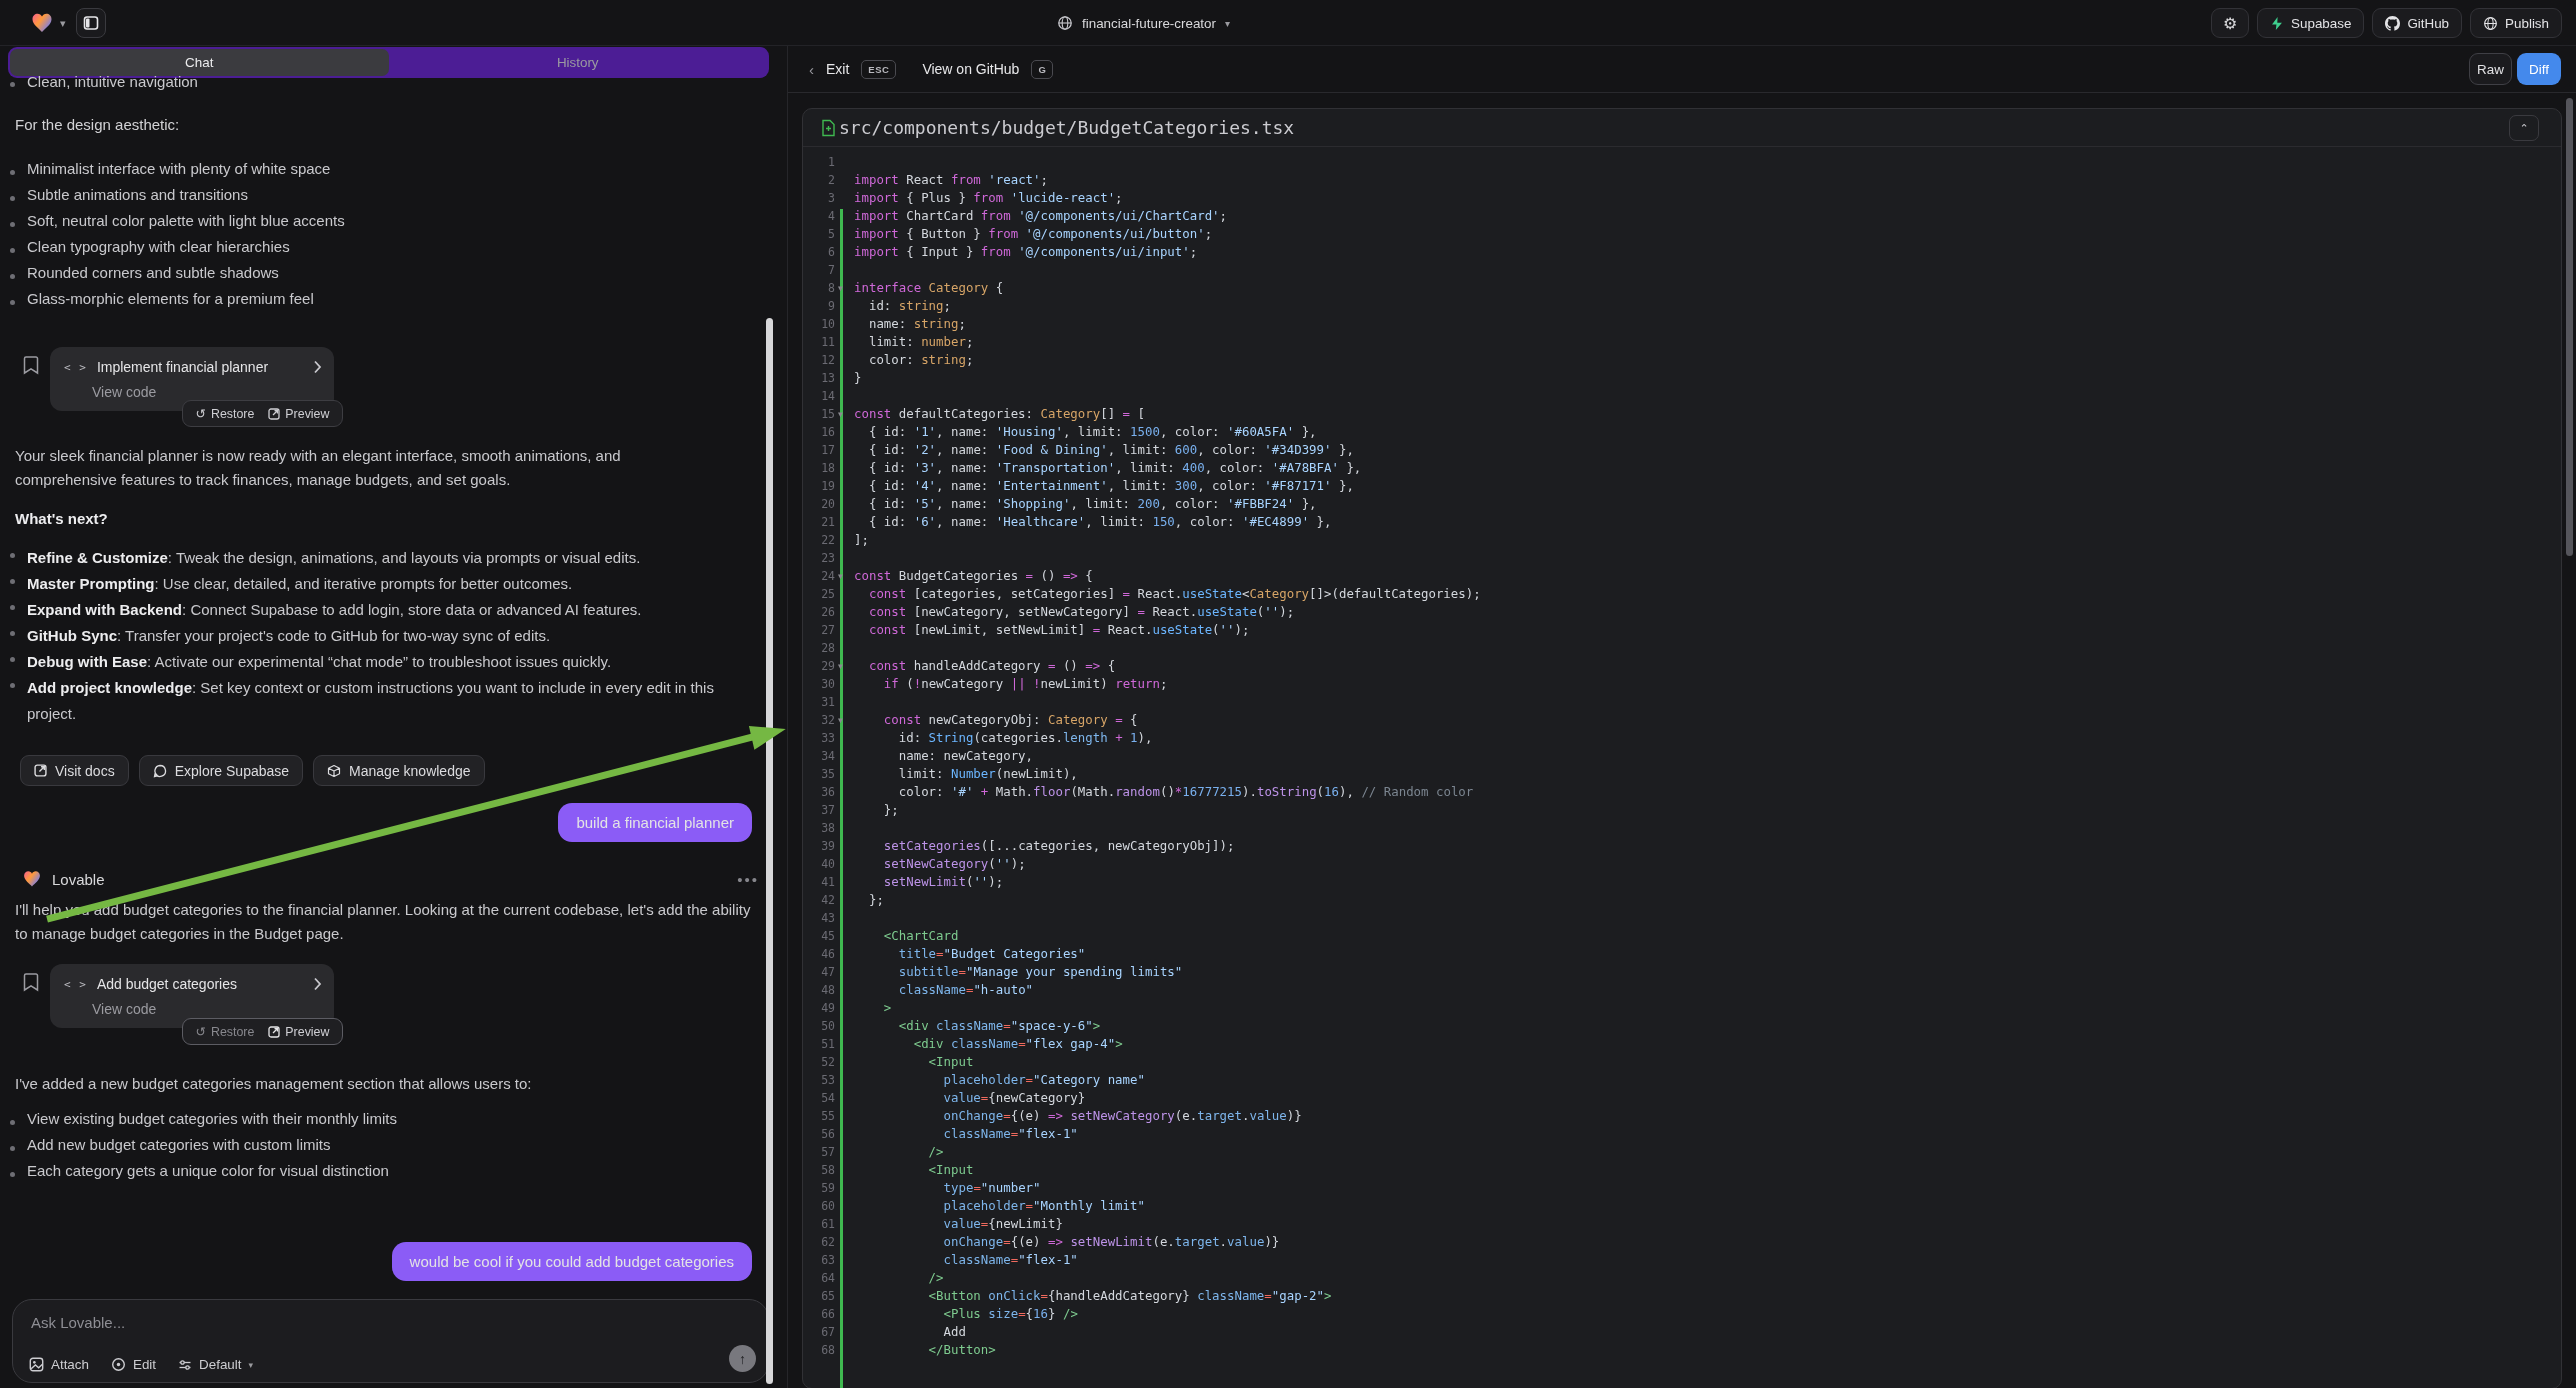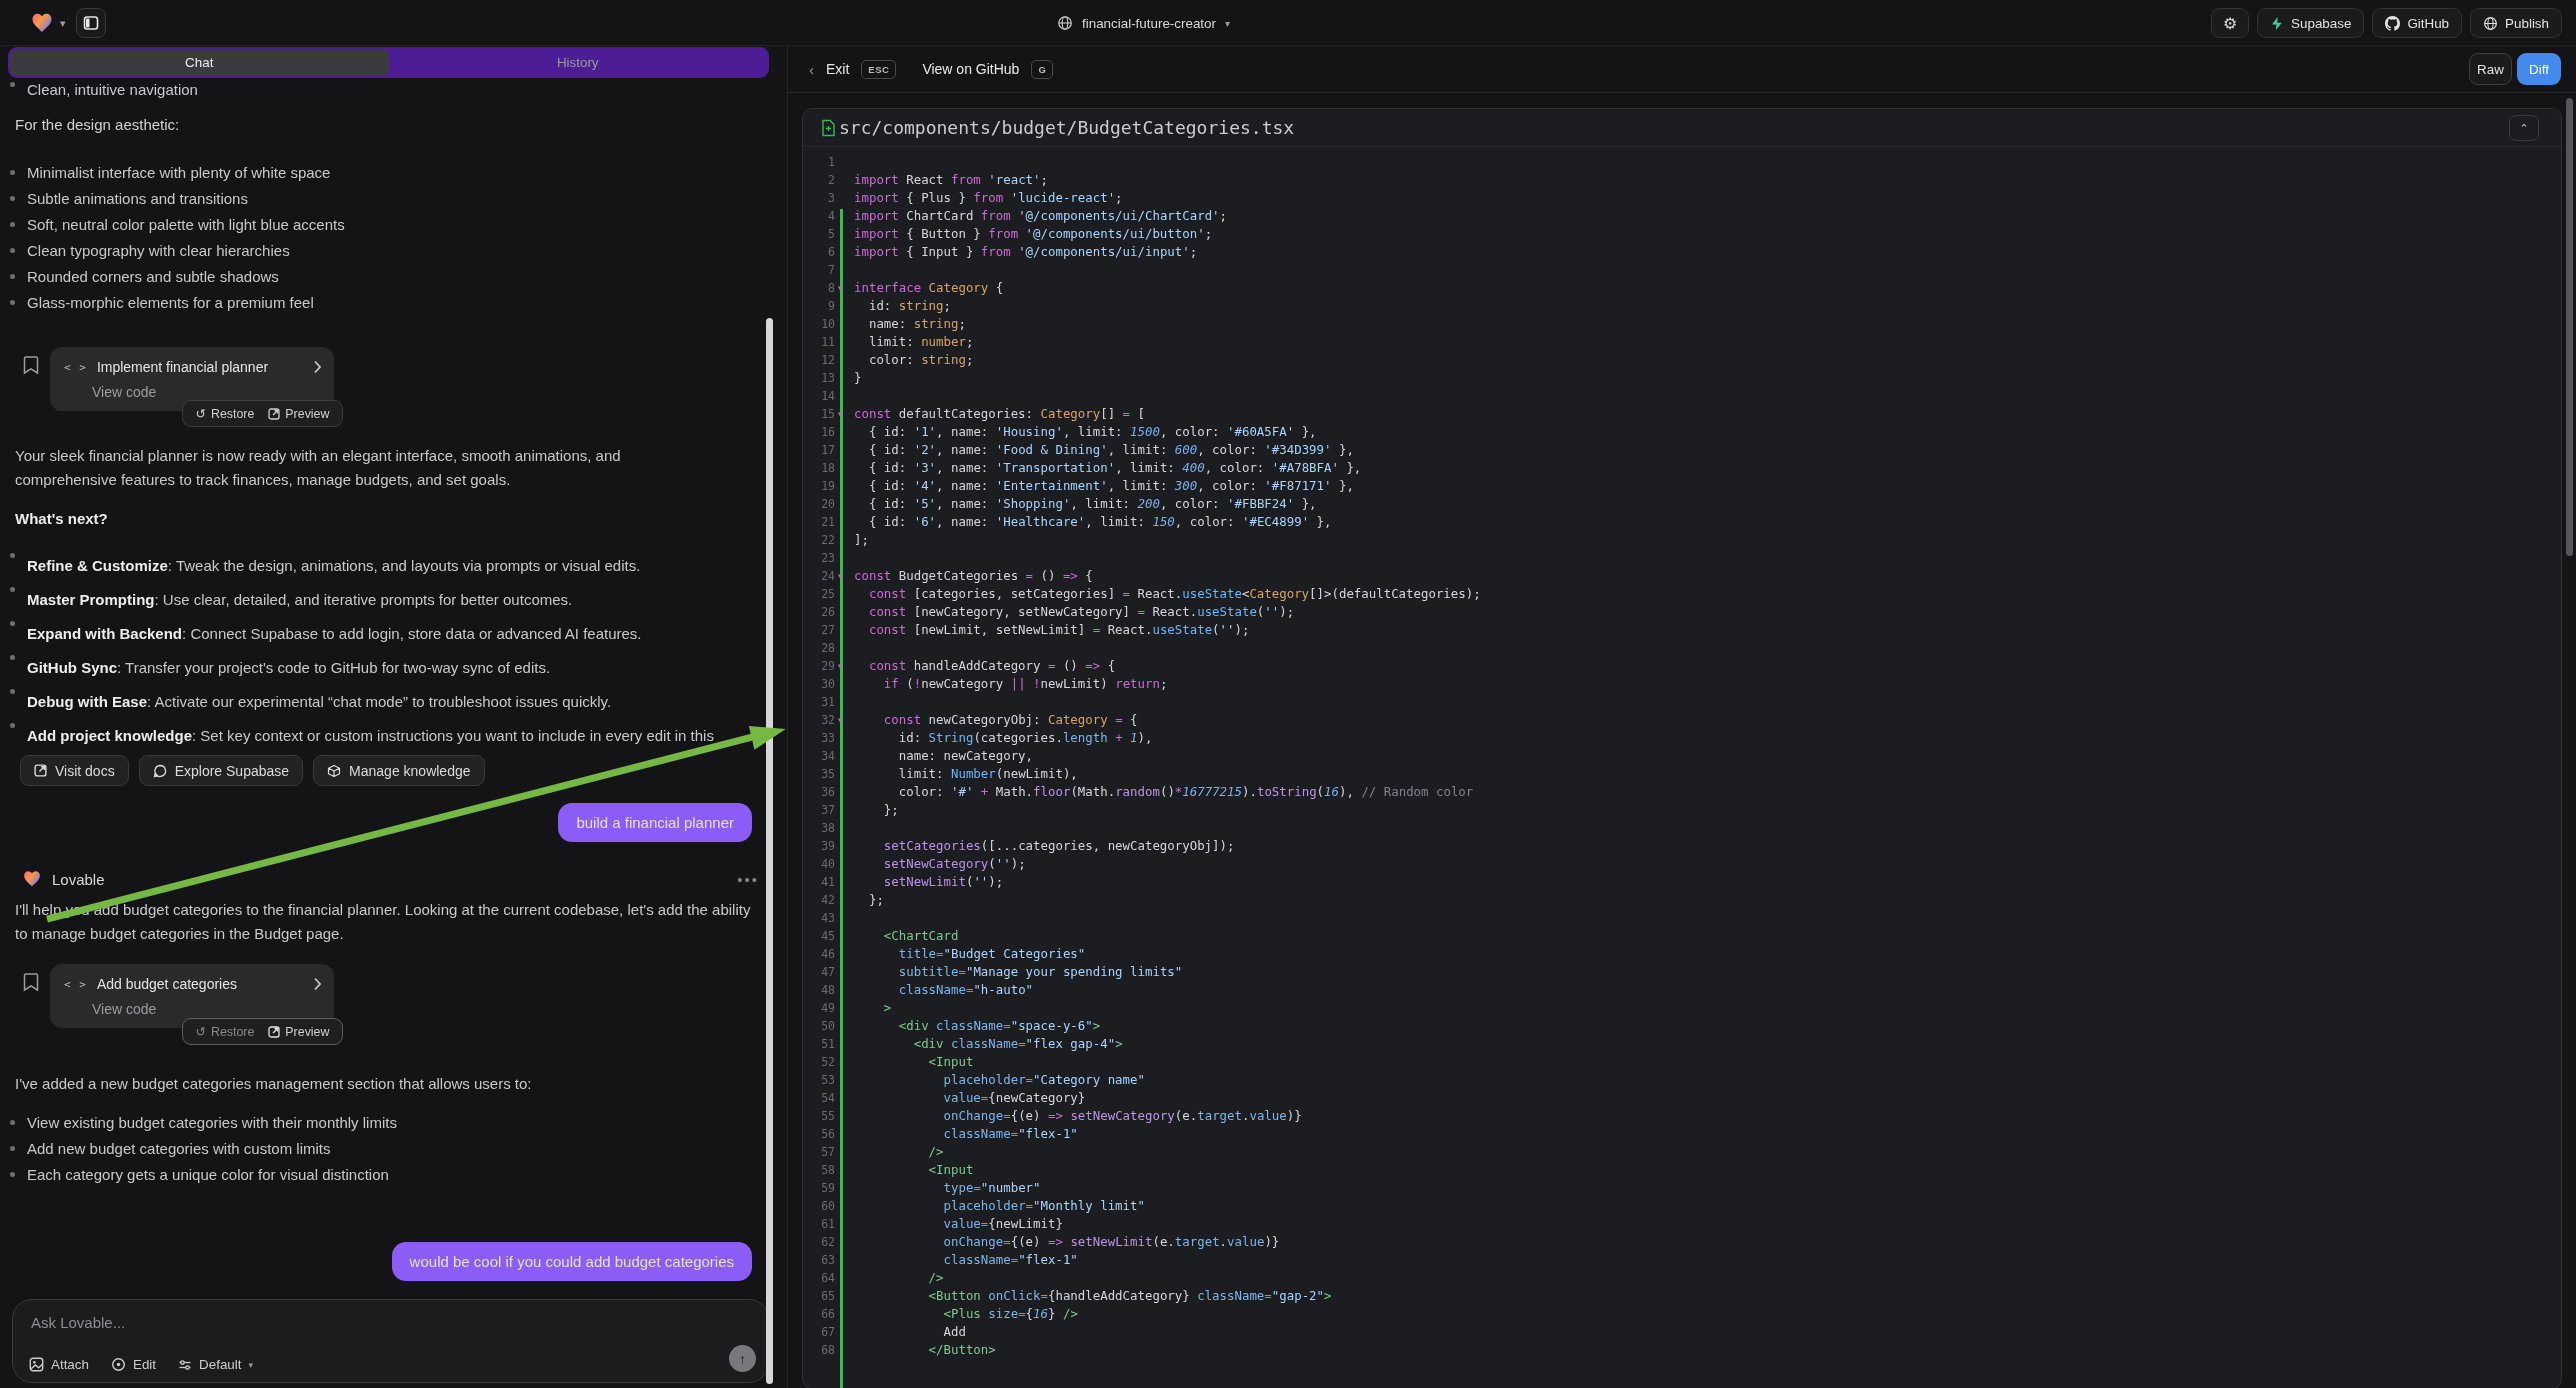--- a/index.html
+++ b/index.html
@@ -18,21 +18,21 @@
   .tb-btn.icon-only { width:38px; justify-content:center; padding:0; }
 
   
   #chat { position:absolute; left:0; top:46px; width:787px; height:1342px; background:#141416; }
   #tabs { position:absolute; left:8px; top:1px; width:761px; height:31px; background:#4c1d95; border-radius:9px; display:flex; padding:2px; }
   .tab { flex:1; border-radius:7px; display:flex; align-items:center; justify-content:center; font-size:13.4px; color:#9b9ba1; }
   .tab.active { background:#3b3b3f; color:#ececee; }
 
   .brow { display:flex; gap:12px; align-items:flex-start; }
   .dot { width:5px; height:5px; border-radius:50%; background:#6e6e74; margin:8px 0 0 10px; flex:none; }
-  .btx { font-size:15px; color:#c9c9cd; line-height:26px; max-width:697px;margin-top:8px; }
+  .btx { font-size:15px; color:#c9c9cd; line-height:26px; max-width:697px; }
   .btx b { color:#ededef; font-weight:bold; }
   #top-bullet { left:0; top:28px; }
   #design-heading { left:15px; top:70px; font-size:15px; color:#d2d2d5; }
   #design-list { left:0; top:109px; }
   #design-list .brow, #added-list .brow { height:26px; align-items:center; }
   #design-list .btx, #added-list .btx { line-height:15px; }
   #next-list { left:0; top:499px; width:757px; }
 
   .msg-card { position:absolute; left:50px; width:284px; height:64px; background:#2a2a2d; border-radius:12px; padding:9px 12px 0 14px; }
   .card-row1 { display:flex; align-items:center; gap:10px; height:22px; }
@@ -93,21 +93,21 @@
   #collapse-btn { position:absolute; right:22px; top:6px; width:30px; height:26px; border:1px solid #3a3a3f; border-radius:7px; color:#c6c6cb; display:flex; align-items:center; justify-content:center; font-size:11px; }
   #file-icon { margin-left:18px; }
 
   #code-area { position:absolute; left:0; top:38px; width:100%; bottom:0; padding-top:6px; }
   #diff-bar { position:absolute; left:37px; top:62px; width:3px; height:1219px; background:#3fb950; }
   .code-line { position:relative; height:18px; line-height:18px; display:flex; font-family:"DejaVu Sans Mono",monospace; font-size:12.4px; }
   .ln { width:32px; text-align:right; color:#6b6b73; font-size:11.5px; flex:none; }
   .fold { position:absolute; left:35px; top:1px; color:#8a8a90; font-size:8px; }
   .tok { margin-left:19px; white-space:pre; }
   .tk-w { color:#d4d8de; } .tk-k { color:#cf68d8; } .tk-s { color:#a8d4ff; }
-  .tk-n { color:#79b0ee;font-style:italic; } .tk-t { color:#d7a567; } .tk-g { color:#7ecb8f; }
+  .tk-n { color:#79b0ee; } .tk-t { color:#d7a567; } .tk-g { color:#7ecb8f; }
   .tk-a { color:#7eb6ec; } .tk-f { color:#bd93e8; } .tk-b { color:#6cb6ff; }
   .tk-o { color:#f06a5e; } .tk-c { color:#7b8590; }
 
   #code-scrollbar { position:absolute; right:3px; top:52px; width:7px; height:458px; background:#55555b; border-radius:4px; }
 </style>
 </head>
 <body>
 
 <svg width="0" height="0" style="position:absolute">
   <defs>

